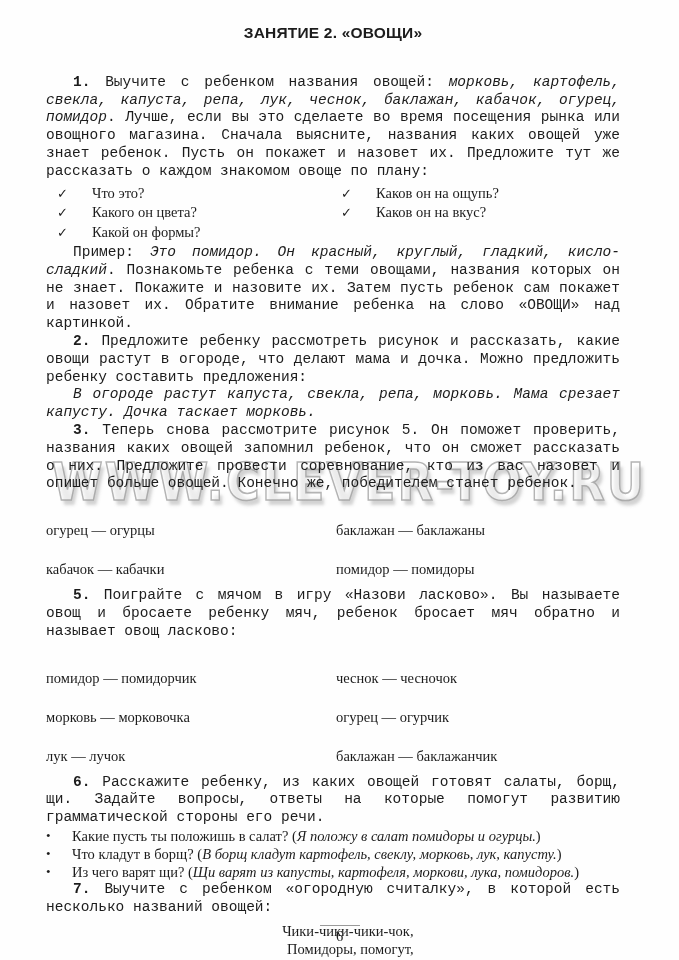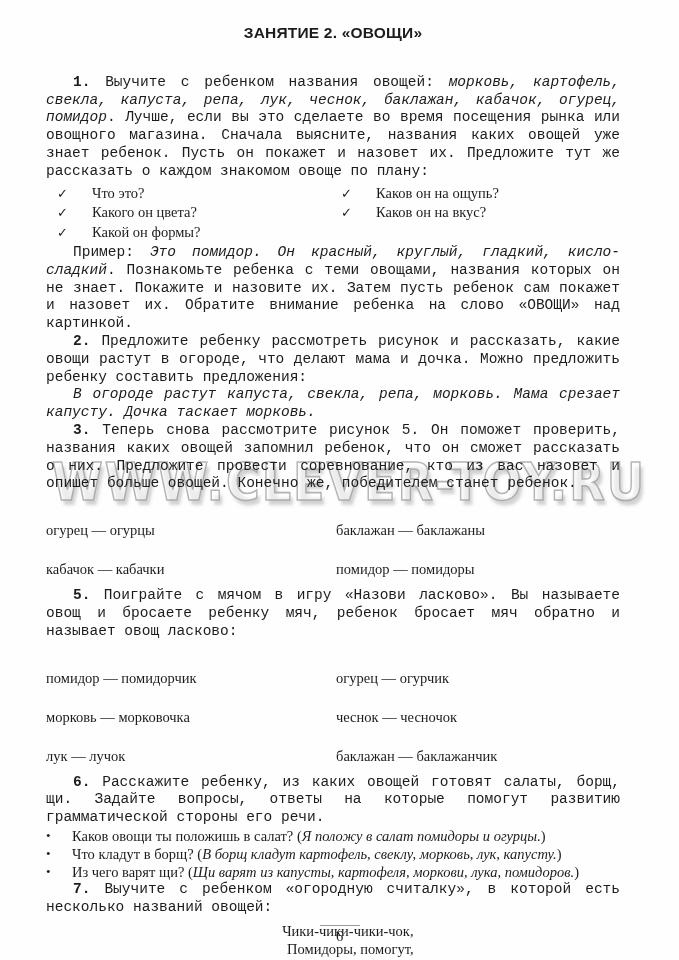--- a/index.html
+++ b/index.html
@@ -177,32 +177,32 @@
 
     <p class="para"><span class="num">5.</span><span> Поиграйте с мячом в игру «Назови ласково». Вы называете овощ и бросаете ребенку мяч, ребенок бросает мяч обратно и называет овощ ласково:</span></p>
 
     <div class="pairs">
       <div>
         <div class="pair">помидор — помидорчик</div>
         <div class="pair">морковь — морковочка</div>
         <div class="pair">лук — лучок</div>
       </div>
       <div>
+        <div class="pair">чеснок — чесночок</div>
         <div class="pair">огурец — огурчик</div>
-        <div class="pair">чеснок — чесночок</div>
         <div class="pair">баклажан — баклажанчик</div>
       </div>
     </div>
 
     <p class="para"><span class="num">6.</span><span> Расскажите ребенку, из каких овощей готовят салаты, борщ, щи. Задайте вопросы, ответы на которые помогут развитию грамматической стороны его речи.</span></p>
 
     <div>
       <div class="qa-row">
           <span class="bullet">•</span>
-          <span><span>Каков овощи ты положишь в салат? (</span><span class="it">Я положу в салат помидоры и огурцы.</span><span>)</span></span>
+          <span><span>Какие пусть ты положишь в салат? (</span><span class="it">Я положу в салат помидоры и огурцы.</span><span>)</span></span>
         </div>
       <div class="qa-row">
           <span class="bullet">•</span>
           <span><span>Что кладут в борщ? (</span><span class="it">В борщ кладут картофель, свеклу, морковь, лук, капусту.</span><span>)</span></span>
         </div>
       <div class="qa-row">
           <span class="bullet">•</span>
           <span><span>Из чего варят щи? (</span><span class="it">Щи варят из капусты, картофеля, моркови, лука, помидоров.</span><span>)</span></span>
         </div>
     </div>

